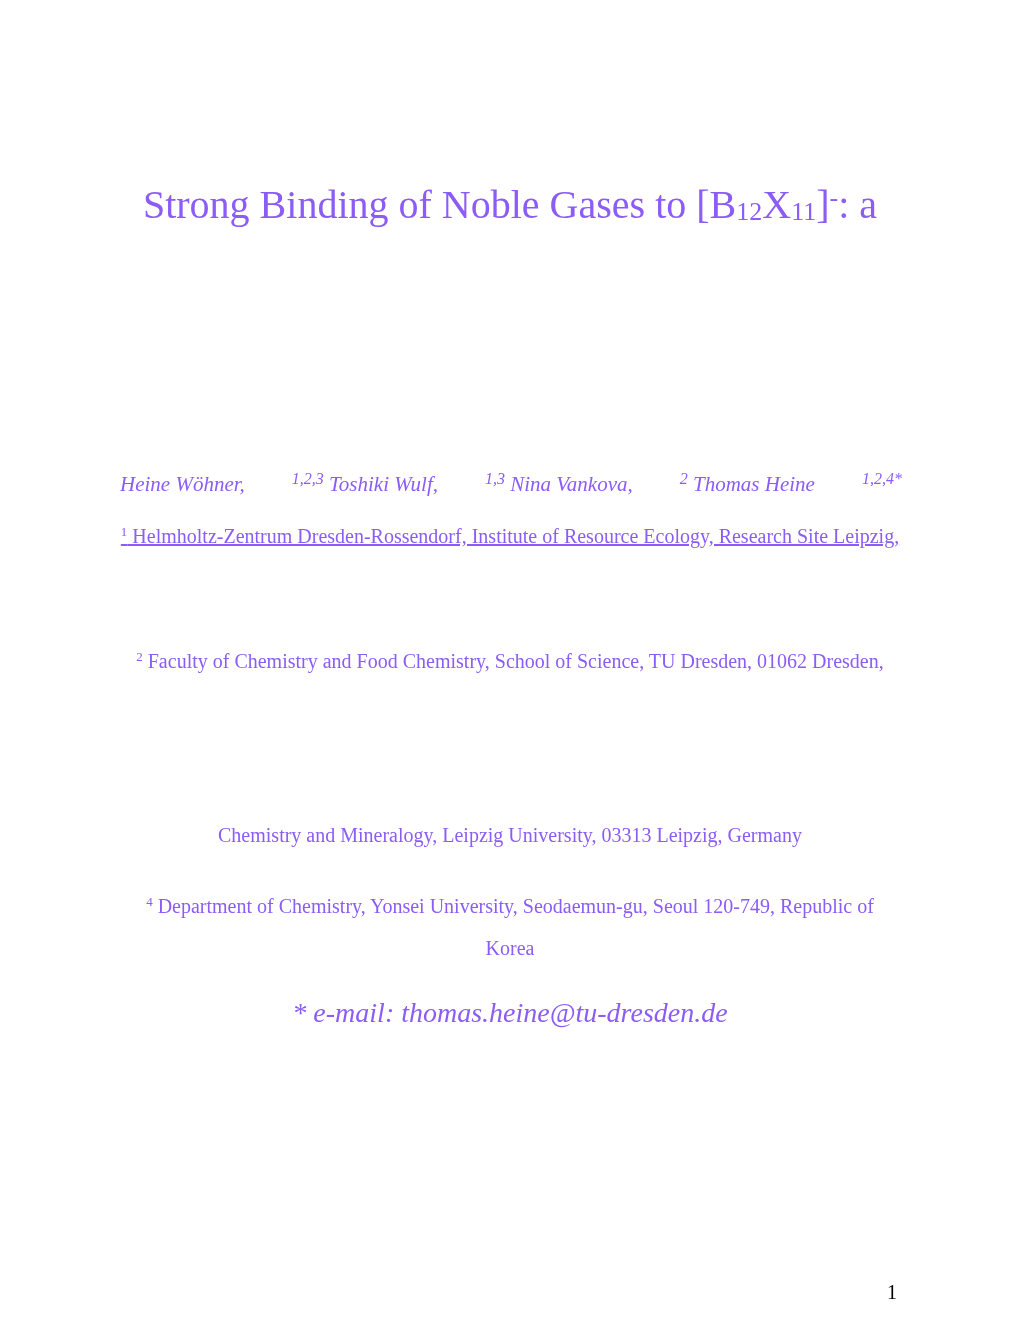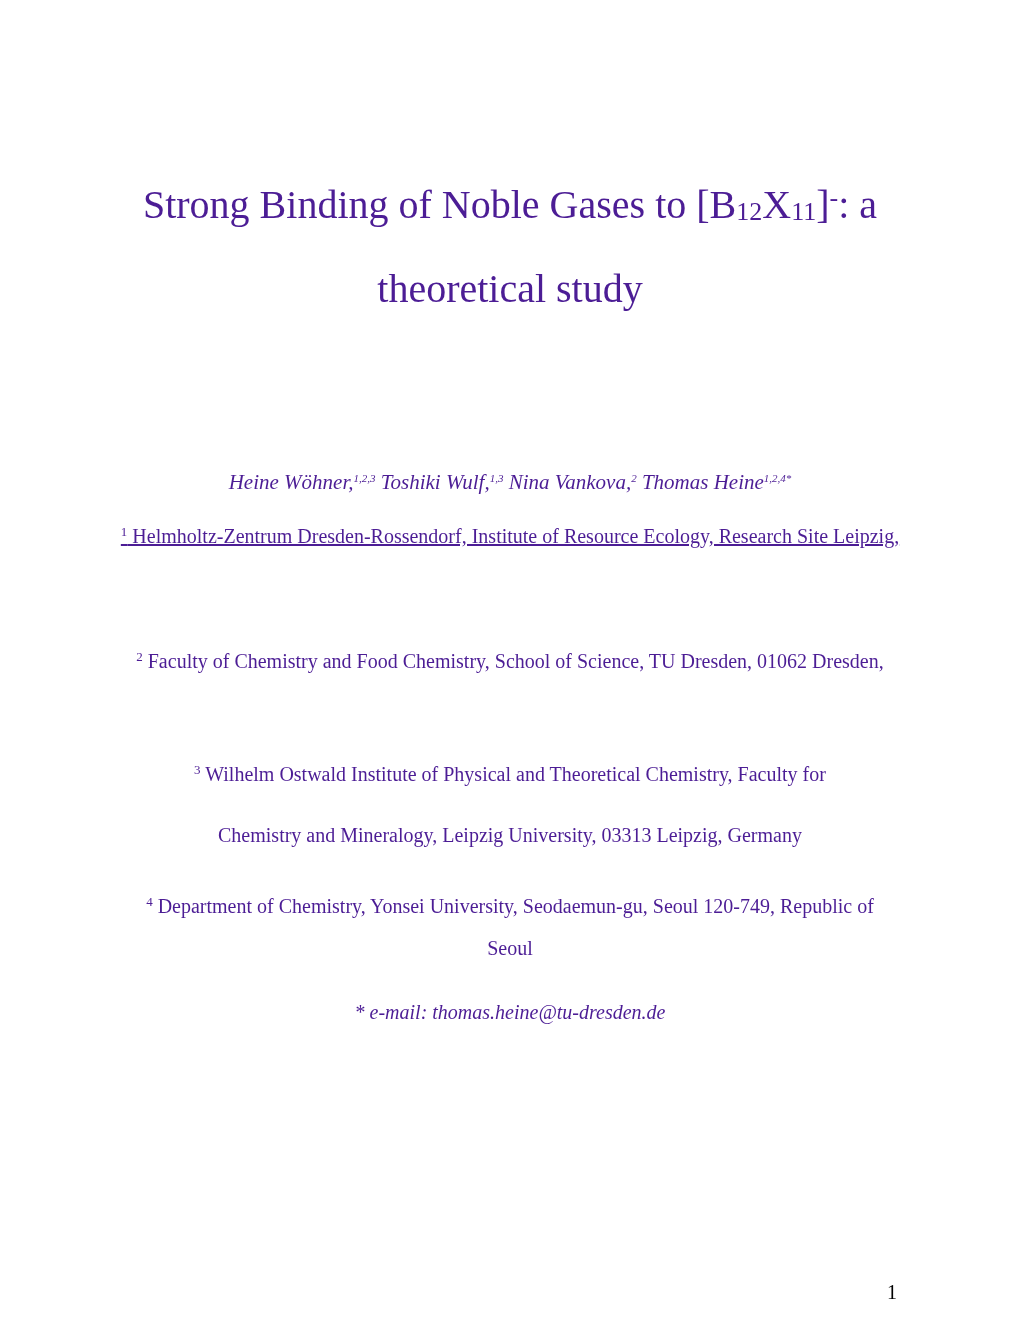--- a/index.html
+++ b/index.html
@@ -17,97 +17,94 @@
     overflow: hidden;
   }
   .line {
     position: absolute;
     left: 120px;
     width: 780px;
     text-align: center;
     white-space: nowrap;
     font-size: 20px;
     line-height: 24px;
-    color: #4c1d95;
+    color: #8b5cf6;
   }
   .title-line {
     font-size: 40px;
     line-height: 48px;
   }
   .t-sub {
     font-size: 26px;
     vertical-align: -2px;
   }
   .t-sup {
     font-size: 26px;
     vertical-align: 12px;
   }
   .italic { font-style: italic; }
   .a-sup {
-    font-size: 11px;
+    font-size: 16px;
     vertical-align: 7px;
+    margin-left: 47px;
   }
   .f-sup {
     font-size: 13px;
     vertical-align: 7px;
     font-style: normal;
   }
   #title-l1 { top: 174px; }
   #title-l2 { top: 265px; }
   #dedication { top: 375px; text-align: left; }
   #authors { top: 466px; font-size: 21px; line-height: 25px; }
   #aff1-l1 { top: 520px; text-decoration: underline; }
   #aff1-l2 { top: 580px; }
   #aff2-l1 { top: 645px; }
   #aff2-l2 { top: 693px; }
   #aff3-l1 { top: 758px; }
   #aff3-l2 { top: 823px; }
   #aff4-l1 { top: 890px; }
   #aff4-l2 { top: 936px; }
-  #email { top: 1000px; font-size: 20px; line-height: 25px; }
+  #email { top: 1000px; font-size: 28px; line-height: 25px; }
   #page-number {
     position: absolute;
     top: 1280px;
     right: 123px;
     font-size: 20px;
     line-height: 24px;
     text-align: right;
   }
 </style>
 </head>
 <body>
 
 <div class="page">
 
   <div class="line title-line" id="title-l1">
     <span>Strong Binding of Noble Gases to [B</span><span class="t-sub">12</span><span>X</span><span class="t-sub">11</span><span>]</span><span class="t-sup">-</span><span>: a</span>
   </div>
 
-  <div class="line title-line" id="title-l2">theoretical study</div>
 
 
   <div class="line italic" id="authors">
     <span>Heine Wöhner,</span><span class="a-sup">1,2,3</span><span> Toshiki Wulf,</span><span class="a-sup">1,3</span><span> Nina Vankova,</span><span class="a-sup">2</span><span> Thomas Heine</span><span class="a-sup">1,2,4*</span>
   </div>
 
   <div class="line" id="aff1-l1">
     <span class="f-sup">1</span><span> Helmholtz-Zentrum Dresden-Rossendorf, Institute of Resource Ecology, Research Site Leipzig,</span>
   </div>
 
   <div class="line" id="aff2-l1">
     <span class="f-sup">2</span><span> Faculty of Chemistry and Food Chemistry, School of Science, TU Dresden, 01062 Dresden,</span>
   </div>
 
-  <div class="line" id="aff3-l1">
-    <span class="f-sup">3</span><span> Wilhelm Ostwald Institute of Physical and Theoretical Chemistry, Faculty for</span>
-  </div>
   <div class="line" id="aff3-l2">Chemistry and Mineralogy, Leipzig University, 03313 Leipzig, Germany</div>
 
   <div class="line" id="aff4-l1">
     <span class="f-sup">4</span><span> Department of Chemistry, Yonsei University, Seodaemun-gu, Seoul 120-749, Republic of</span>
   </div>
-  <div class="line" id="aff4-l2">Seoul</div>
+  <div class="line" id="aff4-l2">Korea</div>
 
   <div class="line italic" id="email">* e-mail: thomas.heine@tu-dresden.de</div>
 
   <div id="page-number">1</div>
 
 </div>
 
 </body></html>

